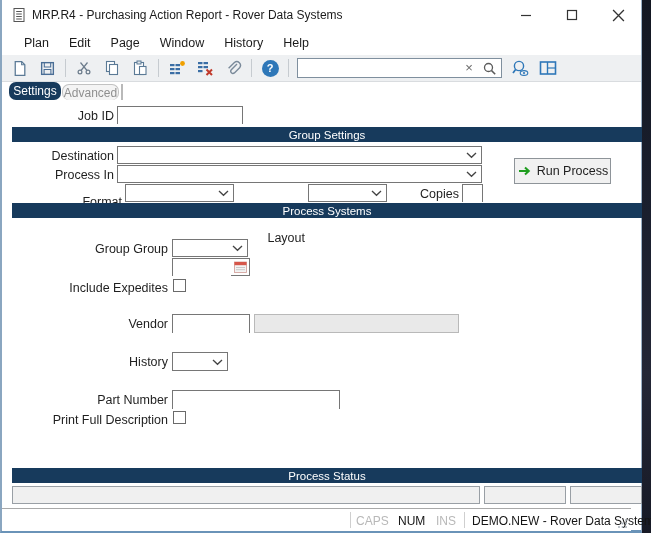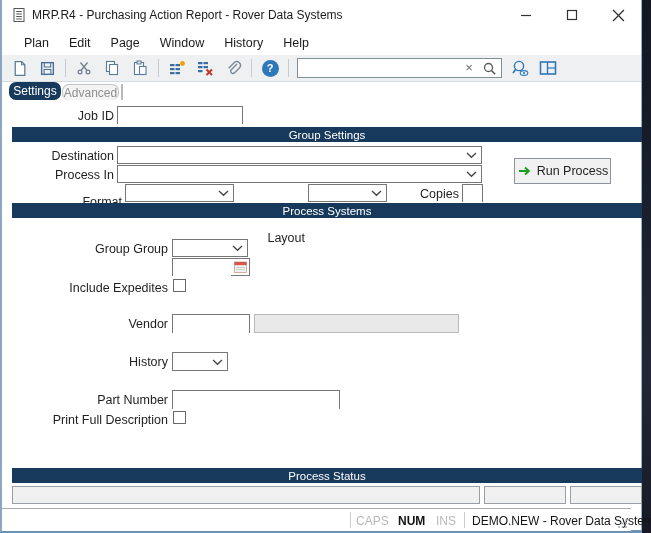--- a/index.html
+++ b/index.html
@@ -318,21 +318,21 @@
     <div class="section-hdr" style="top:468px;">
       <span>Process Status</span>
     </div>
     <div class="status-cell" style="left:10px; width:468px;"></div>
     <div class="status-cell" style="left:482px; width:82px;"></div>
     <div class="status-cell" style="left:568px; width:72px;"></div>
 
     <div class="statusbar">
       <div class="sb-div" style="left:348px;"></div>
       <div class="sb-key key-off" style="left:354px;">CAPS</div>
-      <div class="sb-key key-on" style="left:396px;font-weight:bold;">NUM</div>
+      <div class="sb-key key-on" style="left:396px;">NUM</div>
       <div class="sb-key key-off" style="left:434px;text-align:center;">INS</div>
       <div class="sb-div" style="left:462px;"></div>
       <div class="sb-ctx">DEMO.NEW - Rover Data Systems</div>
       <svg class="grip" width="11" height="11" viewBox="0 0 11 11">
         <g fill="#a8b0b8">
           <circle cx="9" cy="2" r="1"></circle>
             <circle cx="9" cy="5.5" r="1"></circle>
             <circle cx="9" cy="9" r="1"></circle>
           <circle cx="5.5" cy="5.5" r="1"></circle>
             <circle cx="5.5" cy="9" r="1"></circle>

